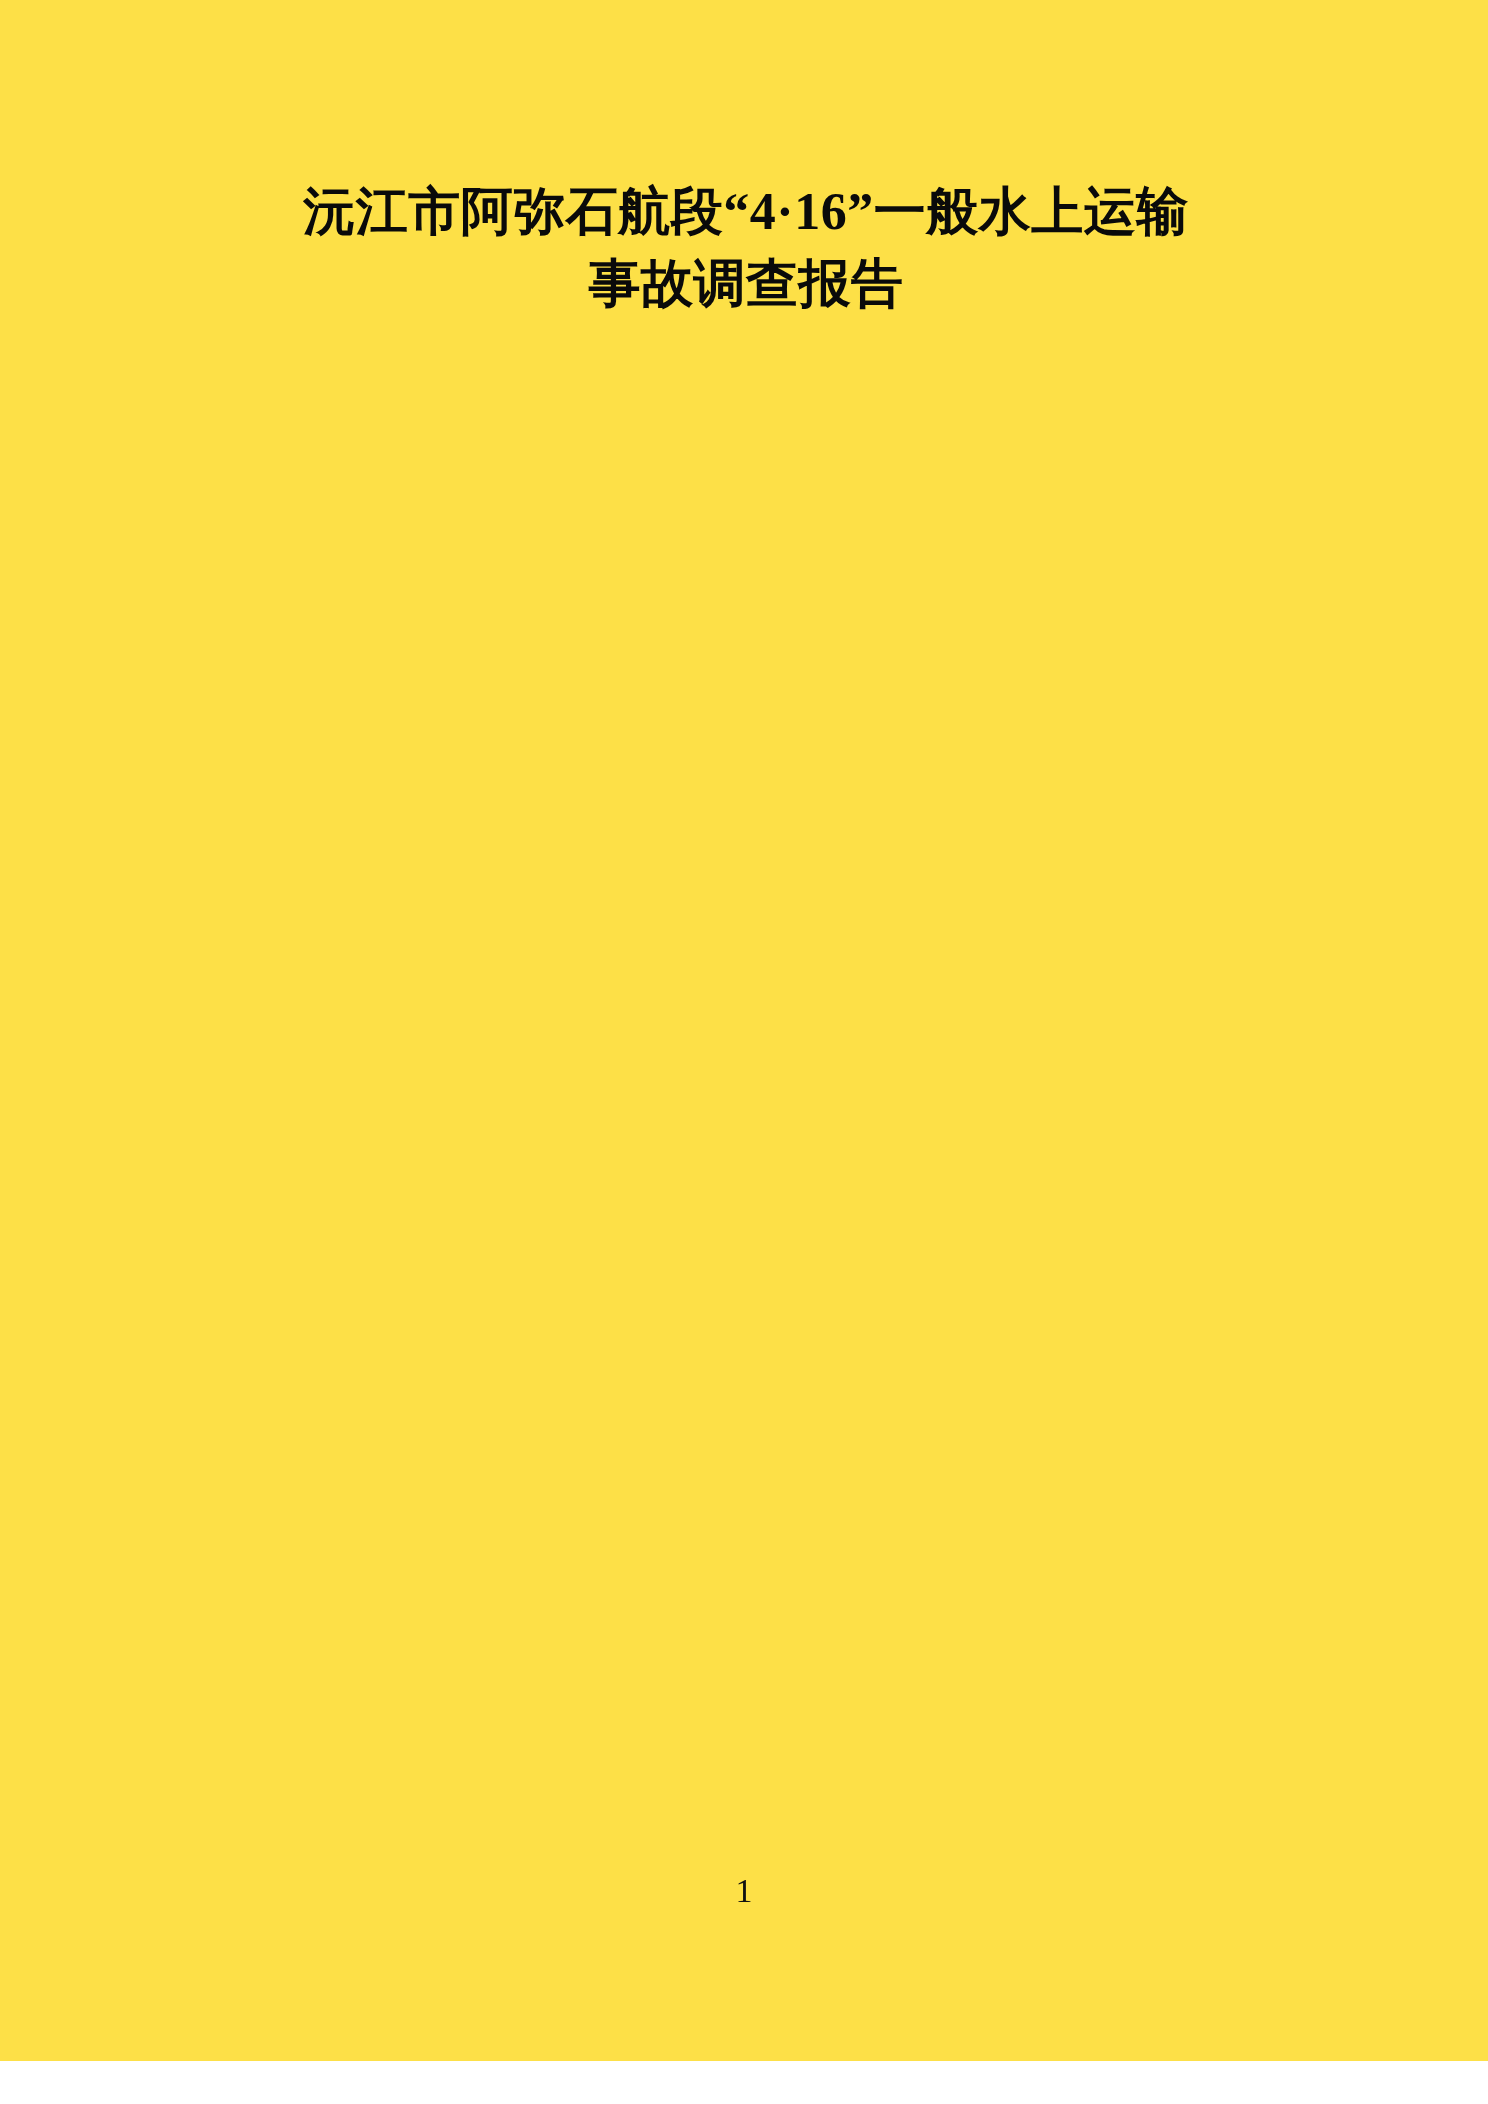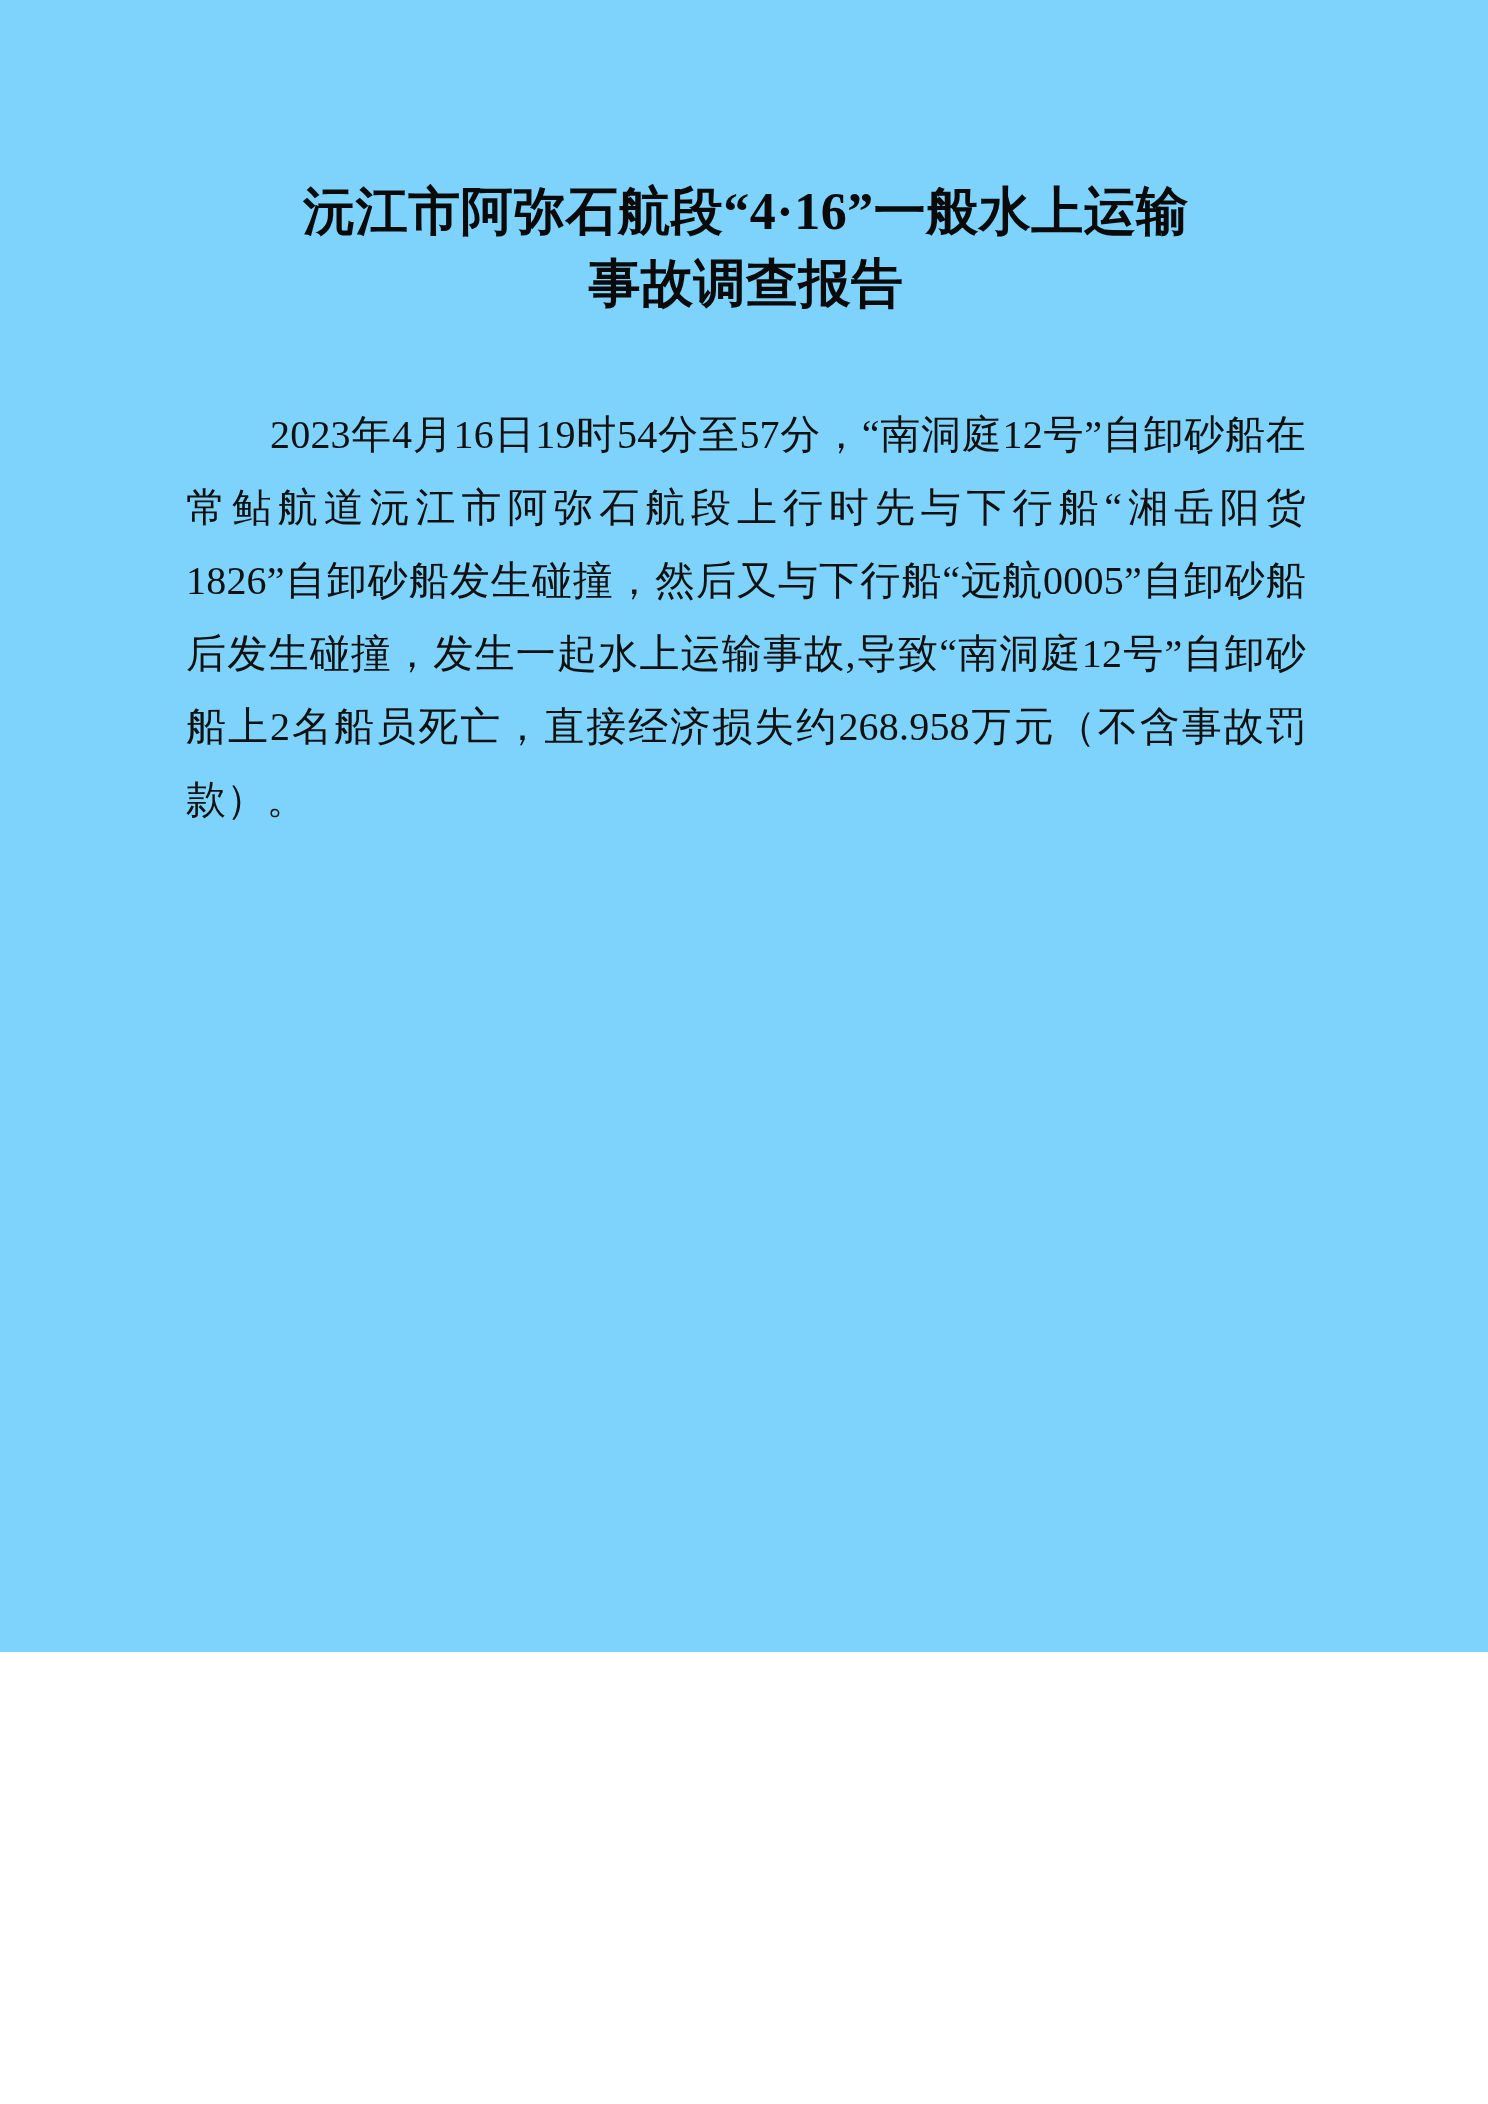--- a/index.html
+++ b/index.html
@@ -11,22 +11,22 @@
     width: 1488px;
     height: 2104px;
     font-family: "Liberation Serif", "DejaVu Serif", serif;
     color: #000000;
     -webkit-font-smoothing: antialiased;
   }
 
   .page {
     position: relative;
     width: 1488px;
-    height: 1652px;
-    background: #7dd3fc;
+    height: 2061px;
+    background: #fde047;
     box-sizing: border-box;
     overflow: hidden;
   }
 
   .content {
     position: absolute;
     left: 186px;
     top: 176px;
     width: 1120px;
   }
@@ -83,21 +83,20 @@
 
   <div class="content">
 
     <h1 class="doc-title">
       <span>沅江市阿弥石航段“4·16”一般水上运输</span><br>
       <span>事故调查报告</span>
     </h1>
 
     <div class="title-spacer"></div>
 
-    <p class="body-para"><span class="indent"></span><span>2023年4月16日19时54分至57分，“南洞庭12号”自卸砂船在常鲇航道沅江市阿弥石航段上行时先与下行船“湘岳阳货1826”自卸砂船发生碰撞，然后又与下行船“远航0005”自卸砂船后发生碰撞，发生一起水上运输事故,导致“南洞庭12号”自卸砂船上2名船员死亡，直接经济损失约268.958万元（不含事故罚款）。</span></p>
 
 
 
   </div>
 
   <div class="page-number">1</div>
 
 </div>
 
 </body></html>

